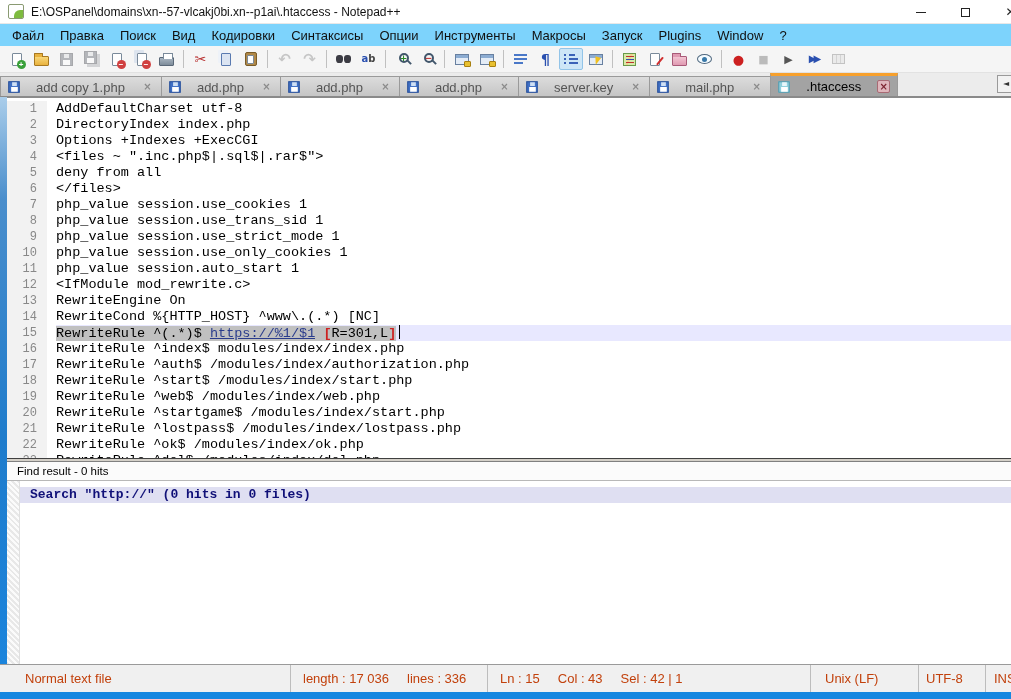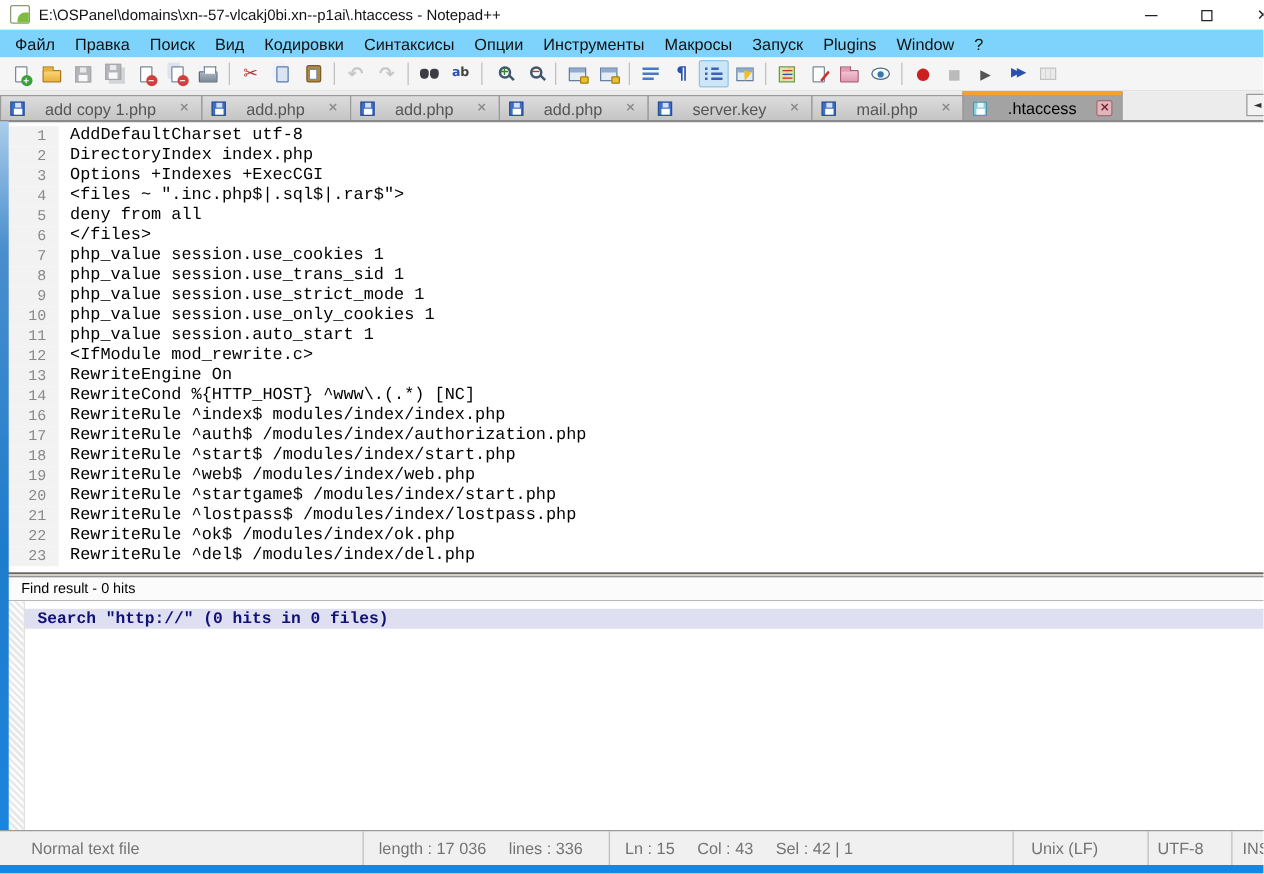--- a/index.html
+++ b/index.html
@@ -95,21 +95,21 @@
 
   
   .splitter{position:absolute;left:0;top:458px;width:100%;height:4px;background:#d4d0c8;border-top:1px solid #404040;border-bottom:1px solid #808080}
   .findheader{position:absolute;left:0;top:462px;width:100%;height:19px;background:#fbfbfb;border-bottom:1px solid #b8b8b8;font-size:11.5px;color:#000;display:flex;align-items:center;padding-left:17px}
   .findbody{position:absolute;left:7px;top:481px;width:1004px;height:183px;background:#fff}
   .grip{position:absolute;left:0;top:0;width:13px;height:100%;background:
       repeating-linear-gradient(45deg,#e8e8e8 0 2px,#fbfbfb 2px 4px);border-right:1px solid #e0e0e0}
   .fresult{margin:6px 0 0 13px;height:16px;line-height:16px;background:#dfdff2;font-family:"Liberation Mono",monospace;font-weight:700;font-size:13px;color:var(--result-text);padding-left:10px;white-space:pre}
 
   
-  .statusbar{position:absolute;left:0;top:664px;width:100%;height:28px;background:#f0f0f0;border-top:1px solid #9a9a9a;display:flex;align-items:stretch;font-size:13px;color:#737373}
+  .statusbar{position:absolute;left:0;top:664px;width:100%;height:28px;background:#f0f0f0;border-top:1px solid #9a9a9a;display:flex;align-items:stretch;font-size:13px;color:#c2410c}
   .ssec{display:flex;align-items:center;gap:18px;white-space:nowrap;overflow:hidden}
   .ssec + .ssec{border-left:1px solid #bdbdbd}
   .ssec.s0{width:290px;padding-left:25px}
   .ssec.s1{width:197px;padding-left:12px}
   .ssec.s2{width:323px;padding-left:12px}
   .ssec.s3{width:108px;padding-left:14px}
   .ssec.s4{width:67px;padding-left:7px}
   .ssec.s5{flex:1;padding-left:8px}
 
   
@@ -338,20 +338,21 @@
       <div class="eline"><span class="lnum">5</span><span class="lgap"></span><span class="ltext">deny from all</span></div>
       <div class="eline"><span class="lnum">6</span><span class="lgap"></span><span class="ltext">&lt;/files&gt;</span></div>
       <div class="eline"><span class="lnum">7</span><span class="lgap"></span><span class="ltext">php_value session.use_cookies 1</span></div>
       <div class="eline"><span class="lnum">8</span><span class="lgap"></span><span class="ltext">php_value session.use_trans_sid 1</span></div>
       <div class="eline"><span class="lnum">9</span><span class="lgap"></span><span class="ltext">php_value session.use_strict_mode 1</span></div>
       <div class="eline"><span class="lnum">10</span><span class="lgap"></span><span class="ltext">php_value session.use_only_cookies 1</span></div>
       <div class="eline"><span class="lnum">11</span><span class="lgap"></span><span class="ltext">php_value session.auto_start 1</span></div>
       <div class="eline"><span class="lnum">12</span><span class="lgap"></span><span class="ltext">&lt;IfModule mod_rewrite.c&gt;</span></div>
       <div class="eline"><span class="lnum">13</span><span class="lgap"></span><span class="ltext">RewriteEngine On</span></div>
       <div class="eline"><span class="lnum">14</span><span class="lgap"></span><span class="ltext">RewriteCond %{HTTP_HOST} ^www\.(.*) [NC]</span></div>
+      <div class="eline current"><span class="lnum">15</span><span class="lgap"></span><span class="ltext"><span class="seg sel">RewriteRule ^(.*)$ </span><span class="seg sel url">https://%1/$1</span><span class="seg sel"> </span><span class="seg sel brace">[</span><span class="seg sel">R=301,L</span><span class="seg sel brace">]</span><span class="seg caret"></span></span></div>
       <div class="eline"><span class="lnum">16</span><span class="lgap"></span><span class="ltext">RewriteRule ^index$ modules/index/index.php</span></div>
       <div class="eline"><span class="lnum">17</span><span class="lgap"></span><span class="ltext">RewriteRule ^auth$ /modules/index/authorization.php</span></div>
       <div class="eline"><span class="lnum">18</span><span class="lgap"></span><span class="ltext">RewriteRule ^start$ /modules/index/start.php</span></div>
       <div class="eline"><span class="lnum">19</span><span class="lgap"></span><span class="ltext">RewriteRule ^web$ /modules/index/web.php</span></div>
       <div class="eline"><span class="lnum">20</span><span class="lgap"></span><span class="ltext">RewriteRule ^startgame$ /modules/index/start.php</span></div>
       <div class="eline"><span class="lnum">21</span><span class="lgap"></span><span class="ltext">RewriteRule ^lostpass$ /modules/index/lostpass.php</span></div>
       <div class="eline"><span class="lnum">22</span><span class="lgap"></span><span class="ltext">RewriteRule ^ok$ /modules/index/ok.php</span></div>
       <div class="eline"><span class="lnum">23</span><span class="lgap"></span><span class="ltext">RewriteRule ^del$ /modules/index/del.php</span></div>
     </div>
 

